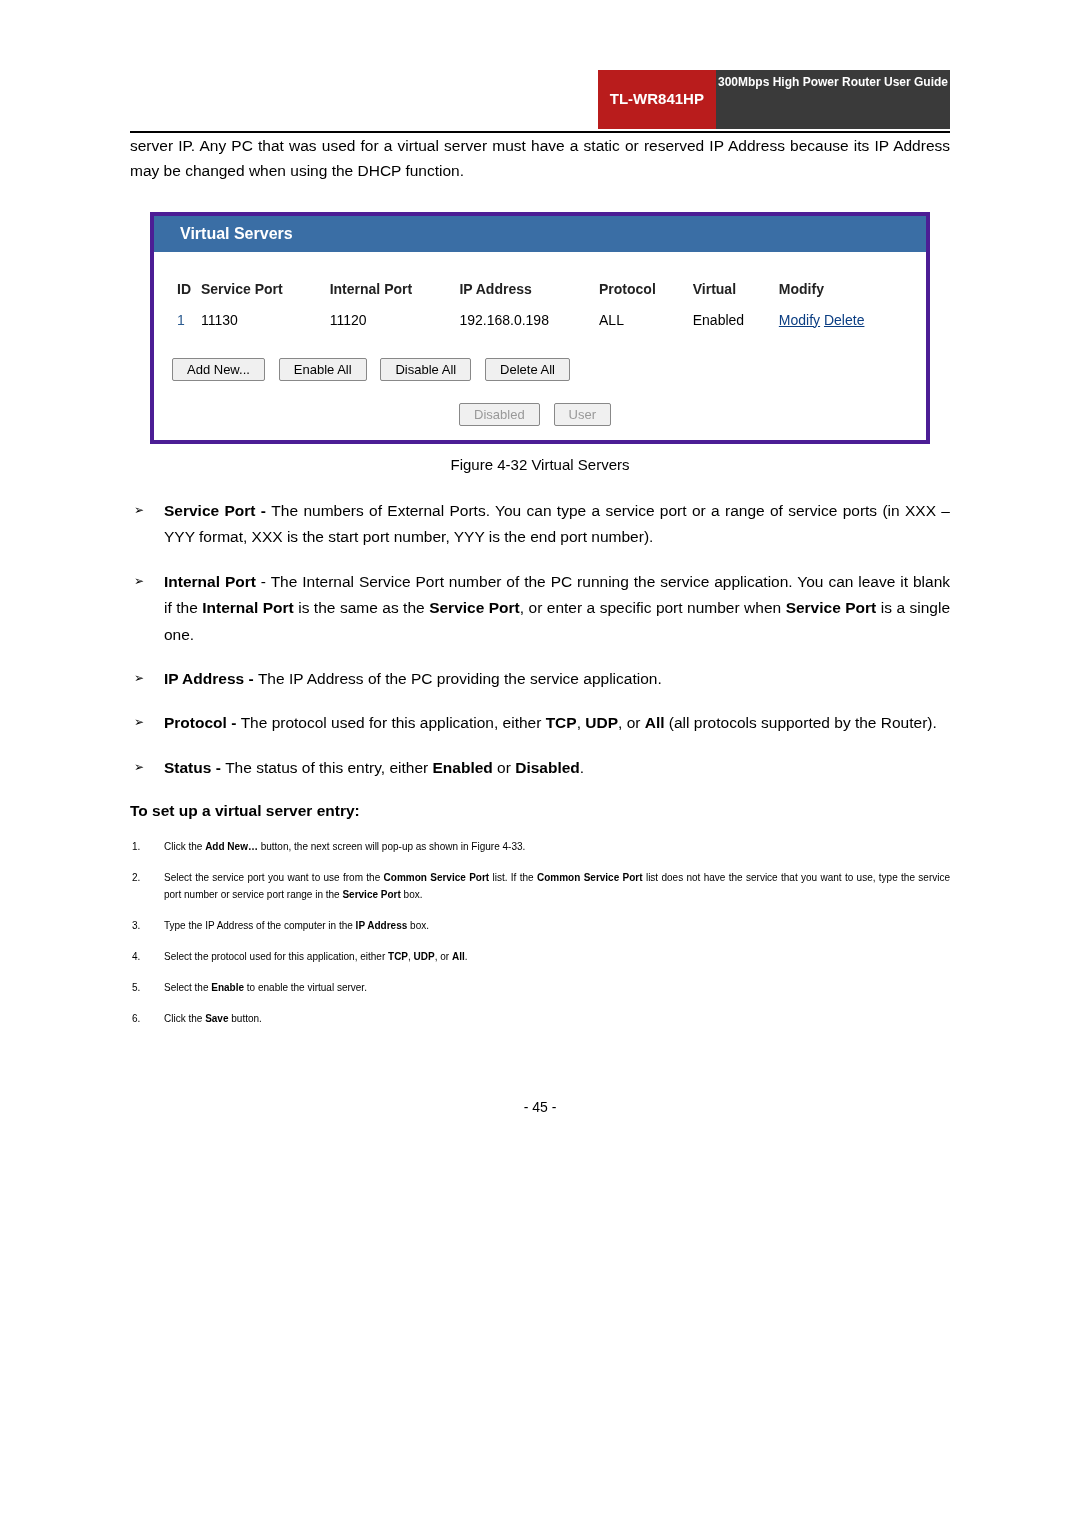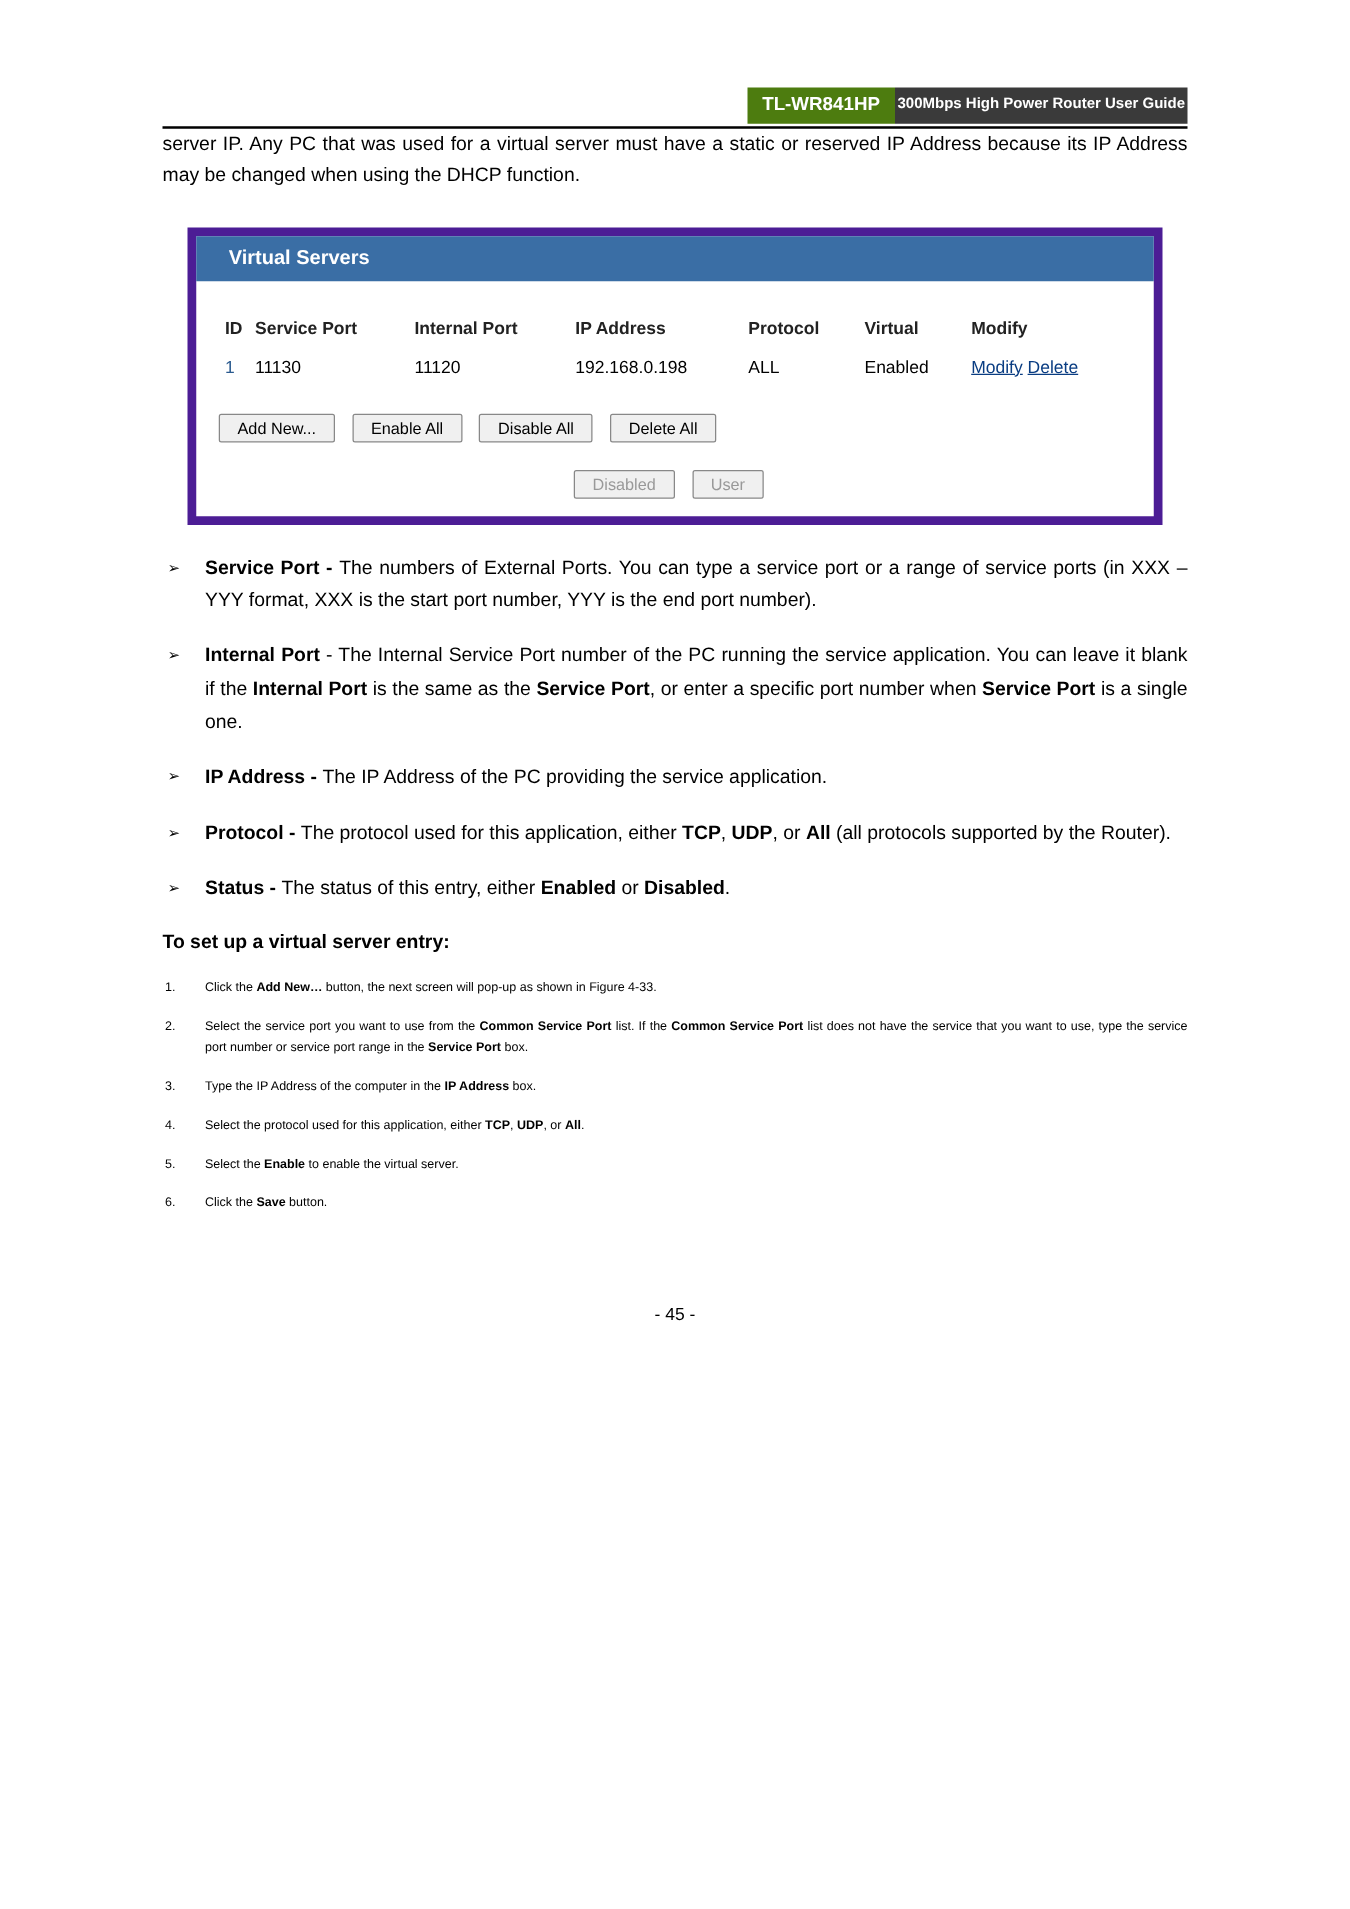--- a/index.html
+++ b/index.html
@@ -15,41 +15,41 @@
     .page {
       padding: 70px 130px 0 130px;
     }
     .header-bar {
       display: flex;
       justify-content: flex-end;
       border-bottom: 2px solid #000;
       padding-bottom: 2px;
     }
     .header-model {
-      background: #4d7c0f;
+      background: #b91c1c;
       color: #fff;
       font-weight: bold;
-      padding: 3px 12px;
+      padding: 18px 12px;
       font-size: 15px;
     }
     .header-guide {
       background: #3a3a3a;
       color: #fff;
       font-weight: bold;
       padding: 3px 2px;
       font-size: 12px;
     }
     .intro-para {
       margin-top: 0;
       text-align: justify;
       font-size: 15.5px;
       line-height: 1.65;
     }
     .vs-container {
-      border: 7px solid #4c1d95;
+      border: 4px solid #4c1d95;
       margin: 28px 20px 0 20px;
       background: #fff;
     }
     .vs-title {
       background: #3a6ea5;
       color: #fff;
       font-weight: bold;
       font-size: 16px;
       padding: 6px 26px;
     }
@@ -165,20 +165,21 @@
         <button class="vs-btn">Disable All</button>
         <button class="vs-btn">Delete All</button>
       </div>
       <div class="vs-nav-row">
         <button class="vs-btn disabled">Disabled</button>
         <button class="vs-btn disabled">User</button>
       </div>
     </div>
   </div>
 
+  <div class="fig-caption">Figure 4-32    Virtual Servers</div>
 
   <ul class="arrow-list">
     <li>
       <span class="bold">Service Port - </span><span>The numbers of External Ports. You can type a service port or a range of service ports (in XXX – YYY format, XXX is the start port number, YYY is the end port number).</span>
     </li>
     <li>
       <span class="bold">Internal Port</span><span> - The Internal Service Port number of the PC running the service application. You can leave it blank if the </span><span class="bold">Internal Port</span><span> is the same as the </span><span class="bold">Service Port</span><span>, or enter a specific port number when </span><span class="bold">Service Port</span><span> is a single one.</span>
     </li>
     <li>
       <span class="bold">IP Address - </span><span>The IP Address of the PC providing the service application.</span>

